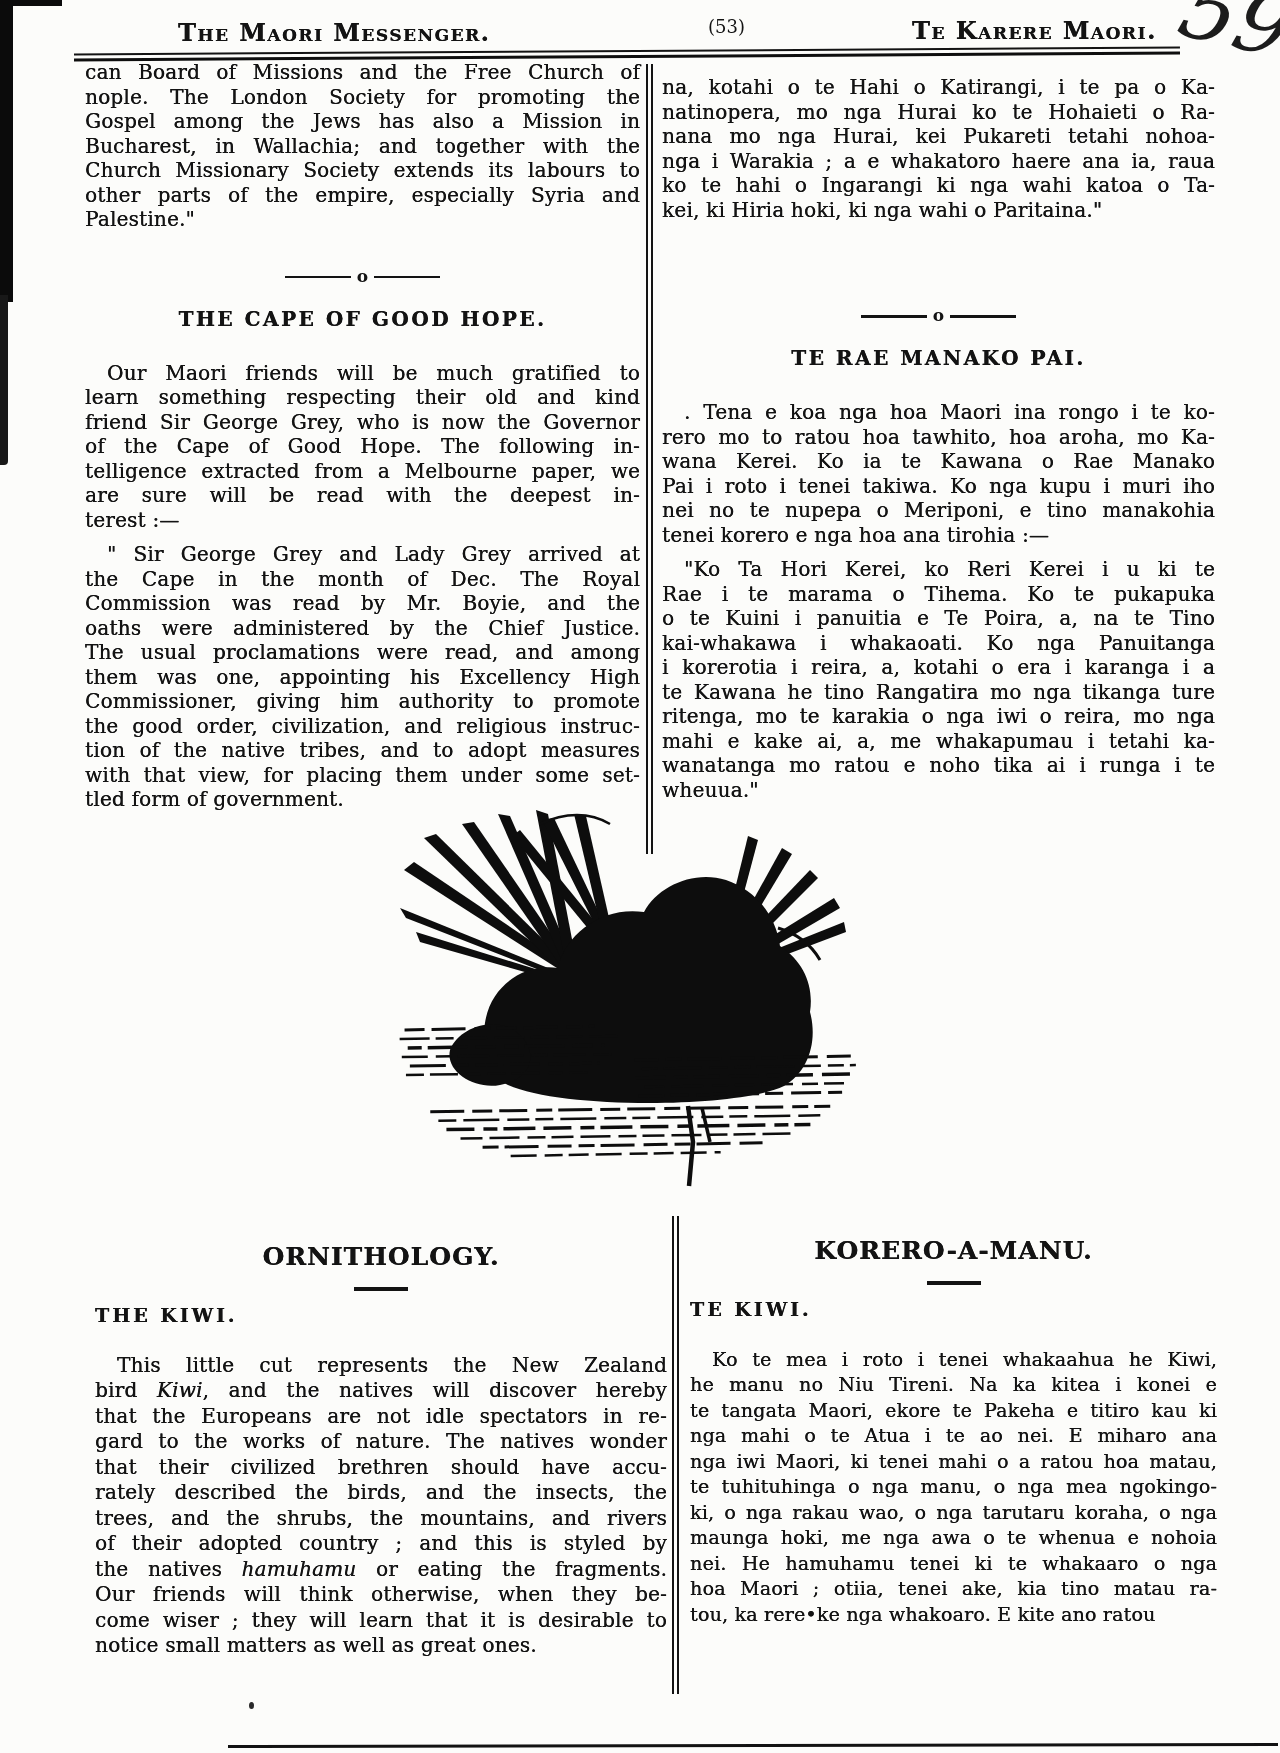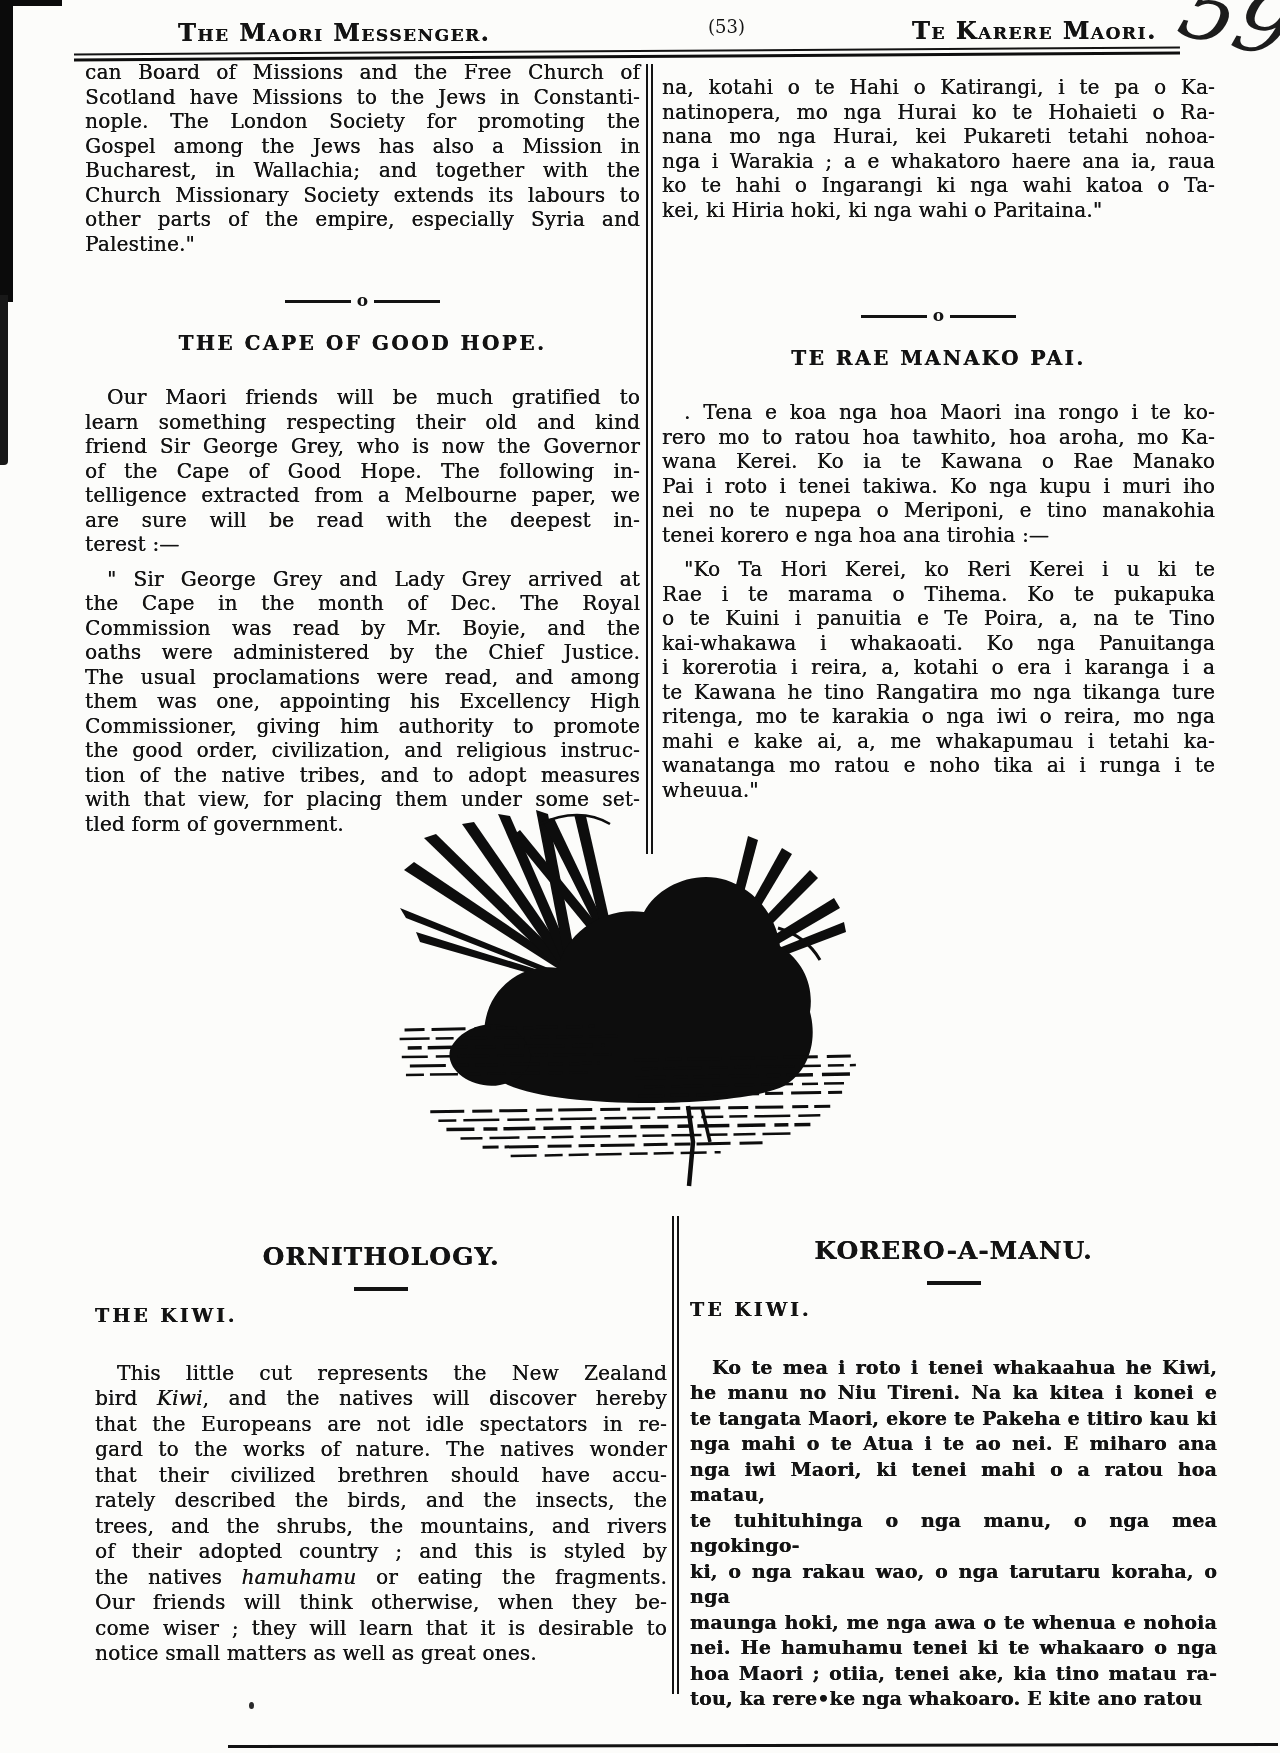--- a/index.html
+++ b/index.html
@@ -37,38 +37,38 @@
   .col-en-bottom { left:95px;  top:1226px; width:572px; }
   .col-mi-bottom { left:690px; top:1220px; width:527px; }
 
   .vrule-double { position:absolute; width:7px; border-left:2.5px solid #131313; border-right:2px solid #131313; box-sizing:border-box; }
   .vrule-top    { left:646px; top:64px;   height:790px; }
   .vrule-bottom { left:672px; top:1216px; height:478px; }
 
   
   .para { font-size:20px; line-height:24.5px; letter-spacing:0.2px; text-shadow:0.3px 0 0 currentColor; }
   .bottom .para { line-height:25.5px; }
-  .col-mi-bottom .para { font-size:19px;font-weight:bold; }
+  .col-mi-bottom .para { font-size:19px; }
   .tline { text-align:justify; text-align-last:justify; }
   .tline-last { text-align-last:auto; }
   .indent-first .tline:first-child { text-indent:22px; }
   .para-second { margin-top:10px; }
   .para-first  { margin-top:30px; }
 
   .divider-o { display:flex; align-items:center; justify-content:center; gap:6px; height:17px; }
   .divider-o .bar { width:66px; height:2.5px; background:#131313; }
   .divider-o .oo { font-size:17px; font-weight:bold; line-height:1; transform:translateY(-1px); }
   .col-en-top .divider-o { margin-top:37px; }
   .col-mi-top .divider-o { margin-top:86px; }
 
   .section-heading { margin:21px 0 0 0; font-weight:bold; font-size:20px; letter-spacing:2.5px; text-align:center; text-shadow:0.3px 0 0 currentColor; }
   .big-heading { margin:16px; font-weight:bold; font-size:25px; letter-spacing:1px; text-align:center; text-shadow:0.3px 0 0 currentColor; }
   .mini-rule { width:54px; height:3.5px; background:#131313; margin:13px auto 0 auto; }
   .sub-heading { margin:13px 0 0 0; font-weight:bold; font-size:19px; letter-spacing:3px; text-align:left; text-shadow:0.3px 0 0 currentColor; }
-  .bottom .para { margin-top:35px; }
+  .bottom .para { margin-top:27px; }
 
   
   .woodcut { position:absolute; left:390px; top:810px; width:480px; height:410px; }
 </style>
 </head>
 <body>
 
 <div class="page">
 
   <div class="edge-strip1"></div>
@@ -87,21 +87,20 @@
       <div class="r1"></div>
       <div class="r2"></div>
     </div>
 
   <div class="vrule-double vrule-top"></div>
   <div class="vrule-double vrule-bottom"></div>
 
   <div class="col col-en-top">
     <div class="para">
         <div class="tline">can Board of Missions and the Free Church of</div>
-        <div class="tline">Scotland have Missions to the Jews in Constanti-</div>
         <div class="tline">nople.  The London Society for promoting the</div>
         <div class="tline">Gospel among the Jews has also a Mission in</div>
         <div class="tline">Bucharest, in Wallachia; and together with the</div>
         <div class="tline">Church Missionary Society extends its labours to</div>
         <div class="tline">other parts of the empire, especially Syria and</div>
         <div class="tline tline-last">Palestine."</div>
       </div>
     <div class="divider-o">
       <span class="bar"></span>
         <span class="oo">o</span>

